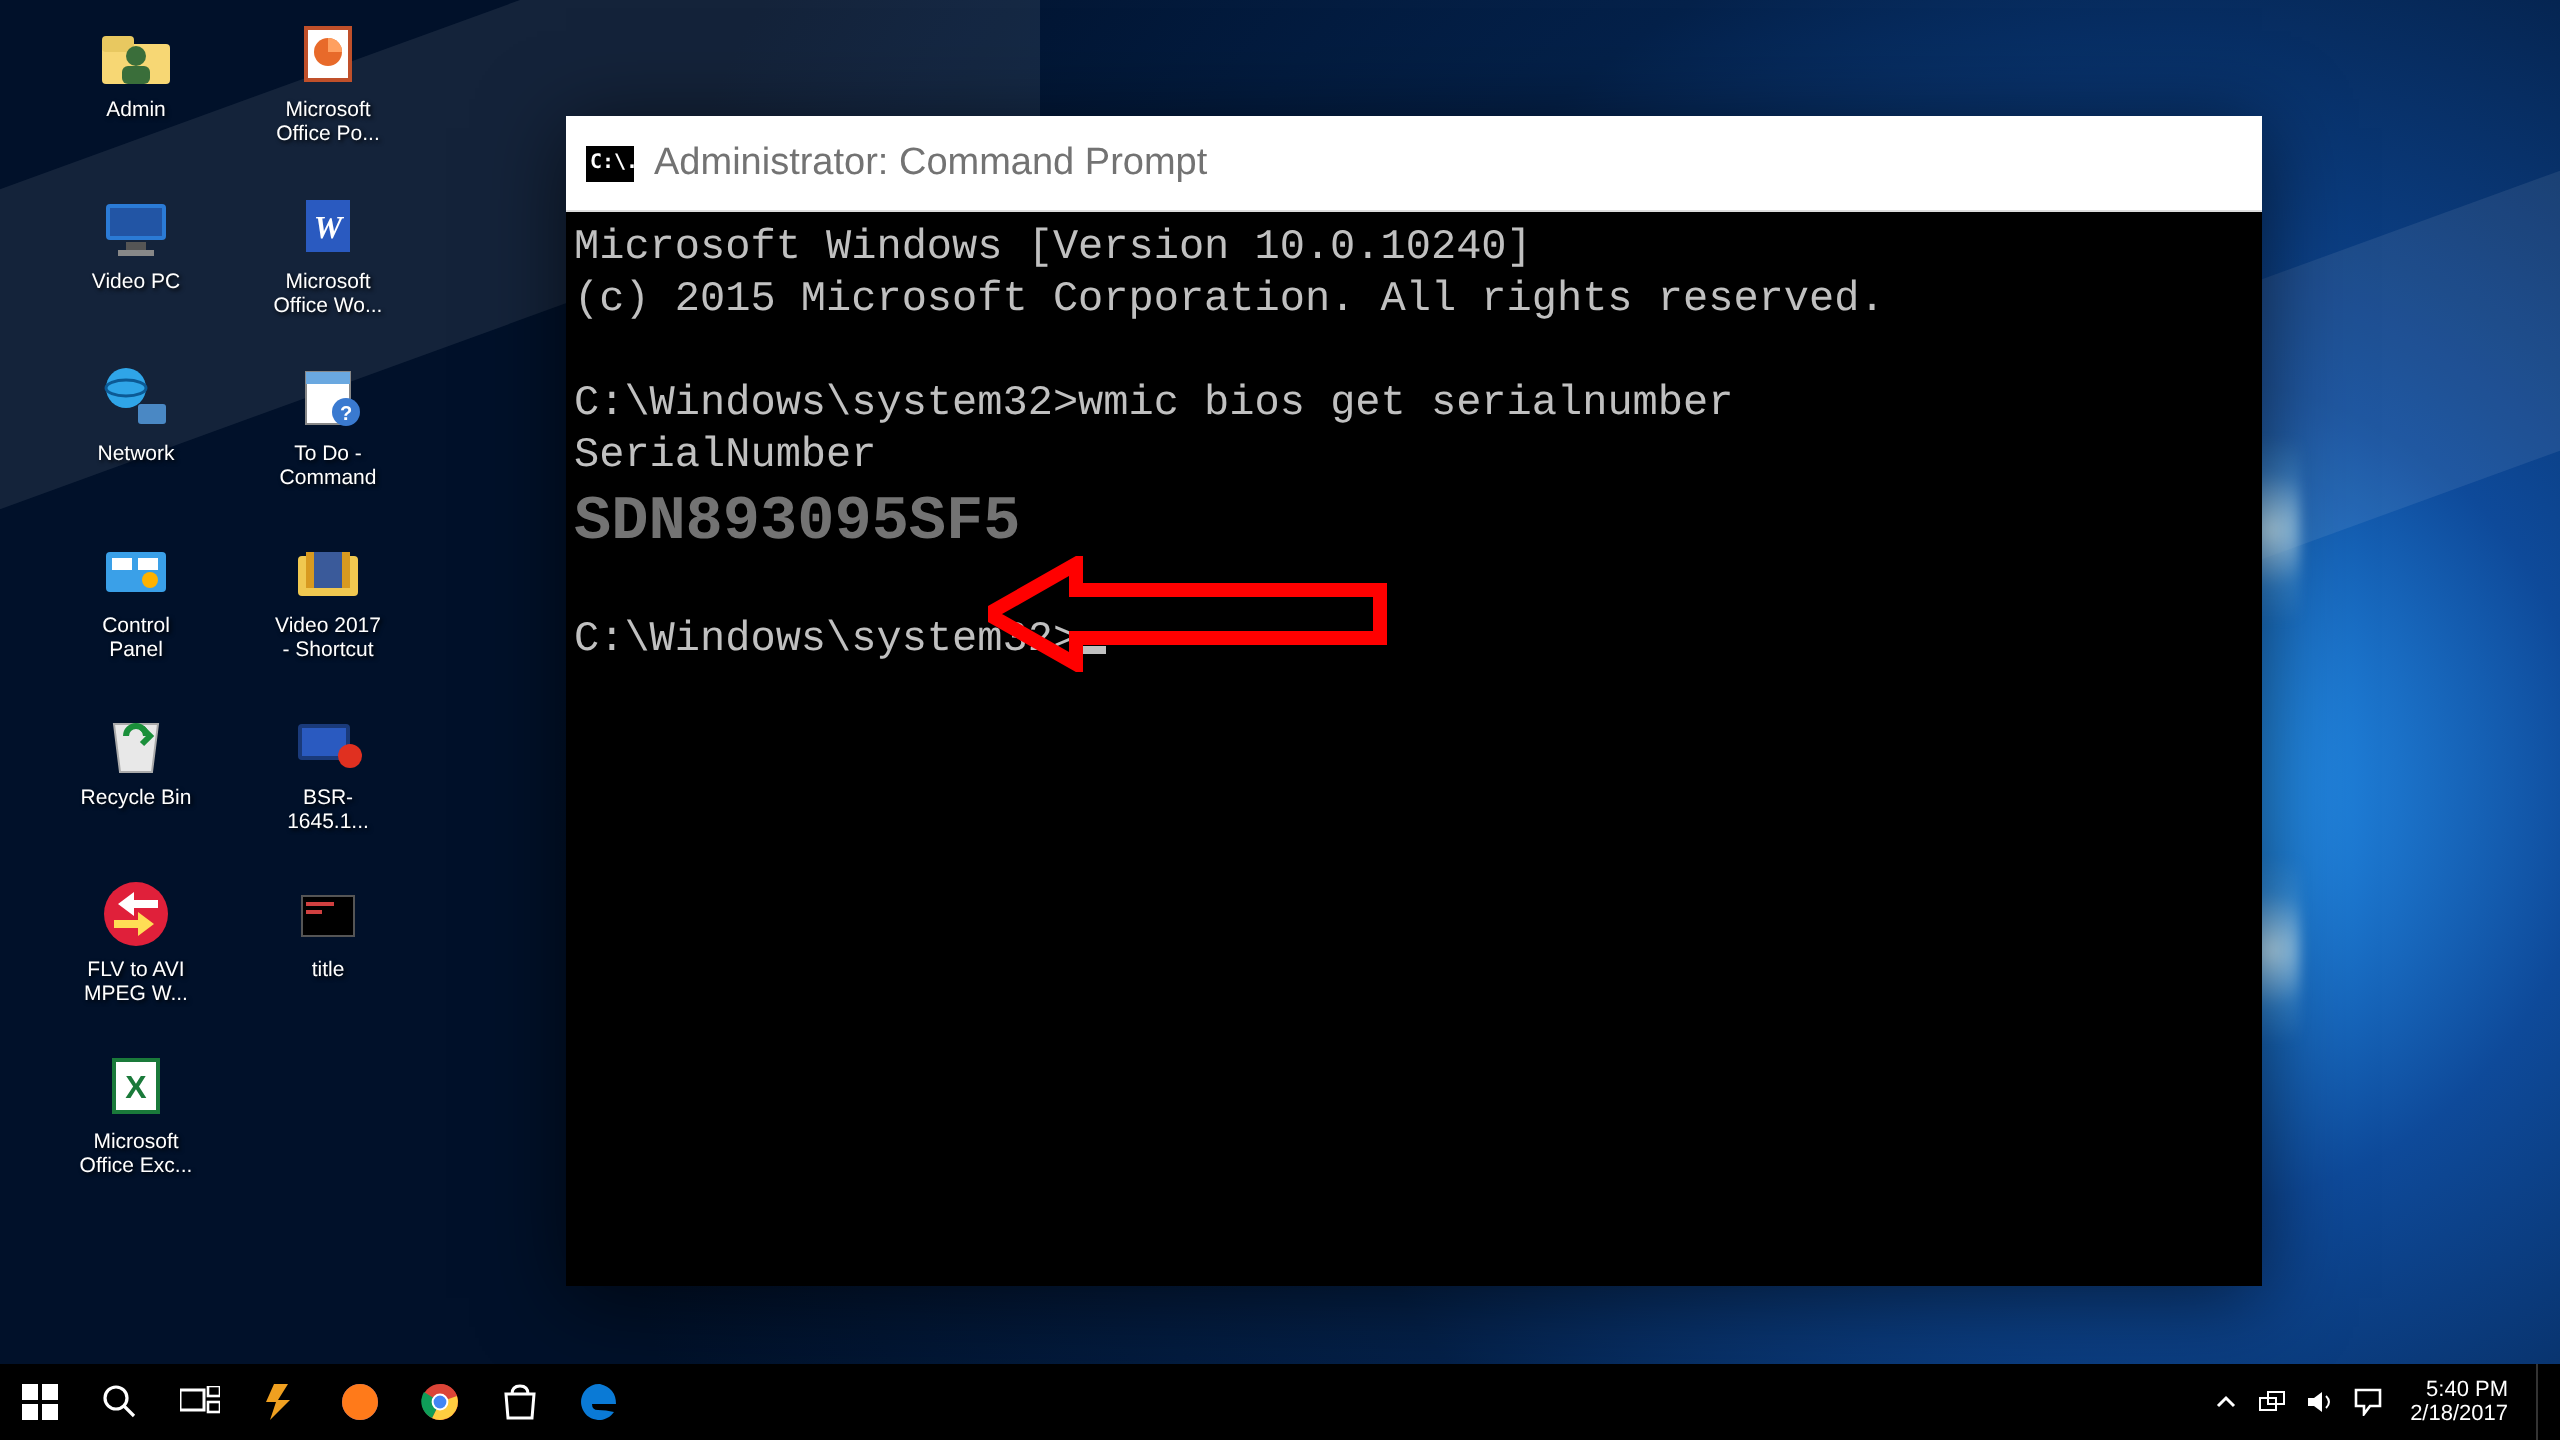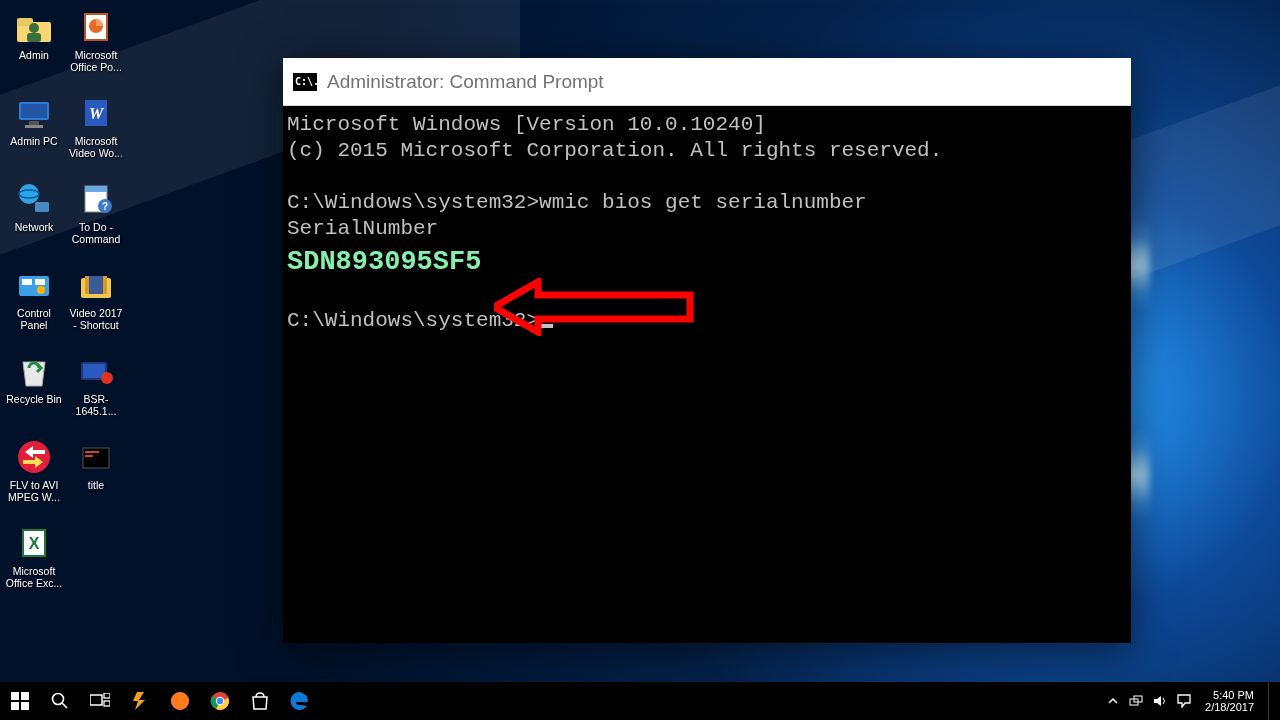--- a/index.html
+++ b/index.html
@@ -10,32 +10,32 @@
   }
   
   .streak { position:absolute; background: rgba(255,255,255,0.08); transform: skewY(-20deg); }
   .streak1 { left:0; top:0; width:520px; height:160px; }
   .streak2 { right:-40px; top:180px; width:600px; height:140px; }
   .hotspot { position:absolute; right:130px; top:430px; width:30px; height:90px;
              background: radial-gradient(circle, #bfe8ff 0%, rgba(120,200,255,0.25) 60%, transparent 100%); filter: blur(3px);}
   .hotspot2 { top:220px; }
   
   .desktop { position:absolute; top:4px; left:4px; display:flex; flex-direction:row; gap:2px; }
-  .col { display:flex; flex-direction:column; gap:2px; width:60px; }
+  .col { display:flex; flex-direction:column; gap:2px; width:60px;margin-left:34px; }
   .icon { width:60px; height:84px; display:flex; flex-direction:column; align-items:center; justify-content:flex-start; padding-top:4px; cursor:pointer;}
   .icon .glyph { width:38px; height:38px; display:flex; align-items:center; justify-content:center; }
   .icon .lbl { color:#fff; font-size:10.5px; text-align:center; line-height:12px; margin-top:3px; text-shadow:1px 1px 2px #000; word-break:break-word; max-width:58px;}
   svg { display:block; }
   
   .cmdwin { position:absolute; left:283px; top:58px; width:848px; height:585px; background:#000; box-shadow:0 6px 40px rgba(0,0,0,.6); }
   .titlebar { height:48px; background:#fff; display:flex; align-items:center; padding:0 10px; gap:10px; border-bottom:1px solid #dcdcdc;}
   .titlebar .app-icon { width:24px; height:18px; background:#000; color:#fff; font:bold 10px/18px monospace; text-align:left; padding:0 2px;}
   .titlebar .title { color:#737373; font-size:19px; }
   .cmdbody { position:relative; padding:6px 4px 4px 4px; color:#c0c0c0; font-family:"Consolas","Courier New",monospace; font-size:21px; line-height:26px; white-space:pre; }
-  .serial { color:#86efac; font-size:27px; font-weight:bold; line-height:40px; }
+  .serial { color:#737373; font-size:31px; font-weight:bold; line-height:40px; }
   .arrow { position:absolute; left:211px; top:172px; width:200px; height:58px; }
   .cursor { display:inline-block; width:12px; height:4px; background:#c0c0c0; margin-left:2px; vertical-align:-2px;}
   
   .taskbar { position:absolute; left:0; right:0; bottom:0; height:38px; background:#000; display:flex; align-items:center; }
   .taskbar .tb-left { display:flex; align-items:center; height:100%; }
   .tb-btn { width:40px; height:38px; display:flex; align-items:center; justify-content:center; cursor:pointer;}
   .taskbar .tb-right { margin-left:auto; display:flex; align-items:center; height:100%; padding-right:6px; color:#fff; font-size:11px; gap:8px;}
   .tray-icons { display:flex; align-items:center; gap:10px; }
   .clock { text-align:right; line-height:12px; padding:0 6px;}
   .peek { width:6px; height:38px; border-left:1px solid #333; }
@@ -63,21 +63,21 @@
     </div>
     <div class="icon">
       <div class="glyph">
           <svg width="38" height="38" viewBox="0 0 38 38">
             <rect x="4" y="8" width="30" height="18" rx="2" fill="#2b7bd6"></rect>
             <rect x="6" y="10" width="26" height="14" fill="#2255a5"></rect>
             <rect x="14" y="27" width="10" height="4" fill="#555"></rect>
             <rect x="10" y="31" width="18" height="3" fill="#888"></rect>
           </svg>
         </div>
-      <div class="lbl">Admin PC</div>
+      <div class="lbl">Video PC</div>
     </div>
     <div class="icon">
       <div class="glyph">
           <svg width="38" height="38" viewBox="0 0 38 38">
             <circle cx="14" cy="14" r="10" fill="#2fa5e8"></circle>
             <ellipse cx="14" cy="14" rx="10" ry="4" fill="none" stroke="#0c5a95" stroke-width="1.5"></ellipse>
             <rect x="20" y="22" width="14" height="10" rx="1.5" fill="#4a88c4"></rect>
           </svg>
         </div>
       <div class="lbl">Network</div>
@@ -136,21 +136,21 @@
         </div>
       <div class="lbl">Microsoft Office Po...</div>
     </div>
     <div class="icon">
       <div class="glyph">
           <svg width="38" height="38" viewBox="0 0 38 38">
             <rect x="8" y="6" width="22" height="26" fill="#2a5ac0"></rect>
             <text x="19" y="25" font-size="16" font-weight="bold" fill="#fff" text-anchor="middle" font-family="Times New Roman" font-style="italic">W</text>
           </svg>
         </div>
-      <div class="lbl">Microsoft Video Wo...</div>
+      <div class="lbl">Microsoft Office Wo...</div>
     </div>
     <div class="icon">
       <div class="glyph">
           <svg width="38" height="38" viewBox="0 0 38 38">
             <rect x="8" y="6" width="22" height="26" fill="#fff" stroke="#888"></rect>
             <rect x="8" y="6" width="22" height="6" fill="#6aa8e0"></rect>
             <circle cx="28" cy="26" r="7" fill="#3a7ad0"></circle>
             <text x="28" y="30" font-size="10" fill="#fff" text-anchor="middle" font-weight="bold">?</text>
           </svg>
         </div>

